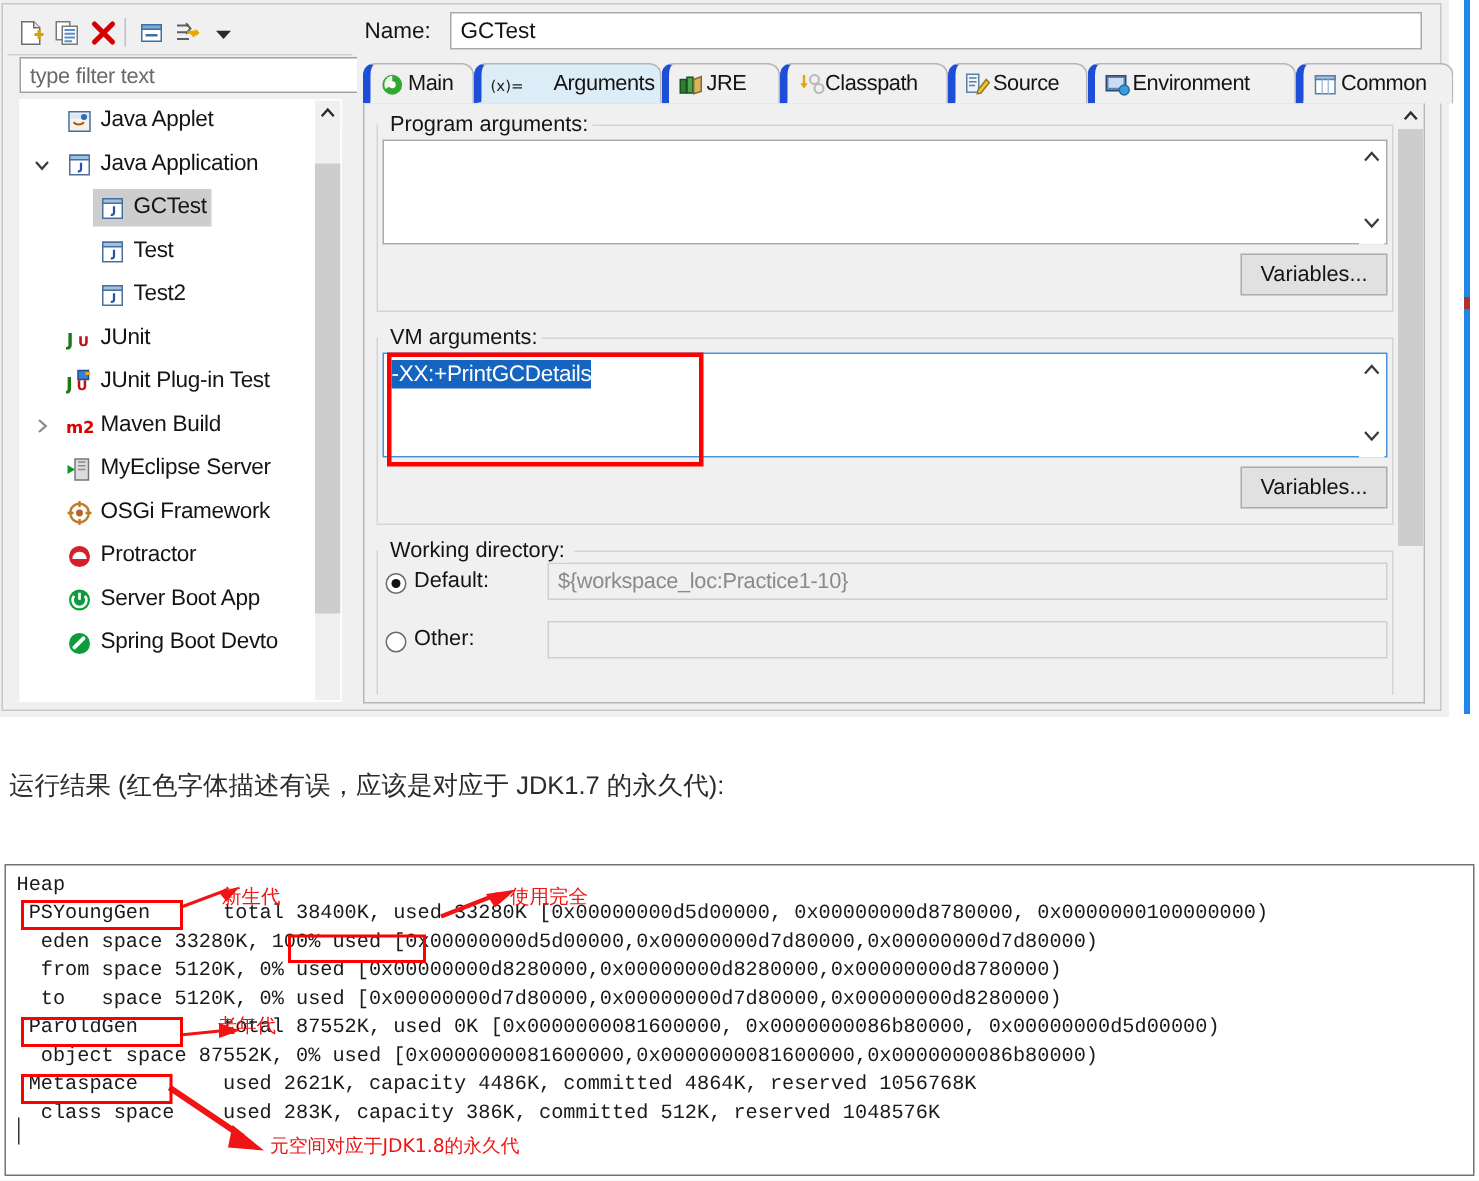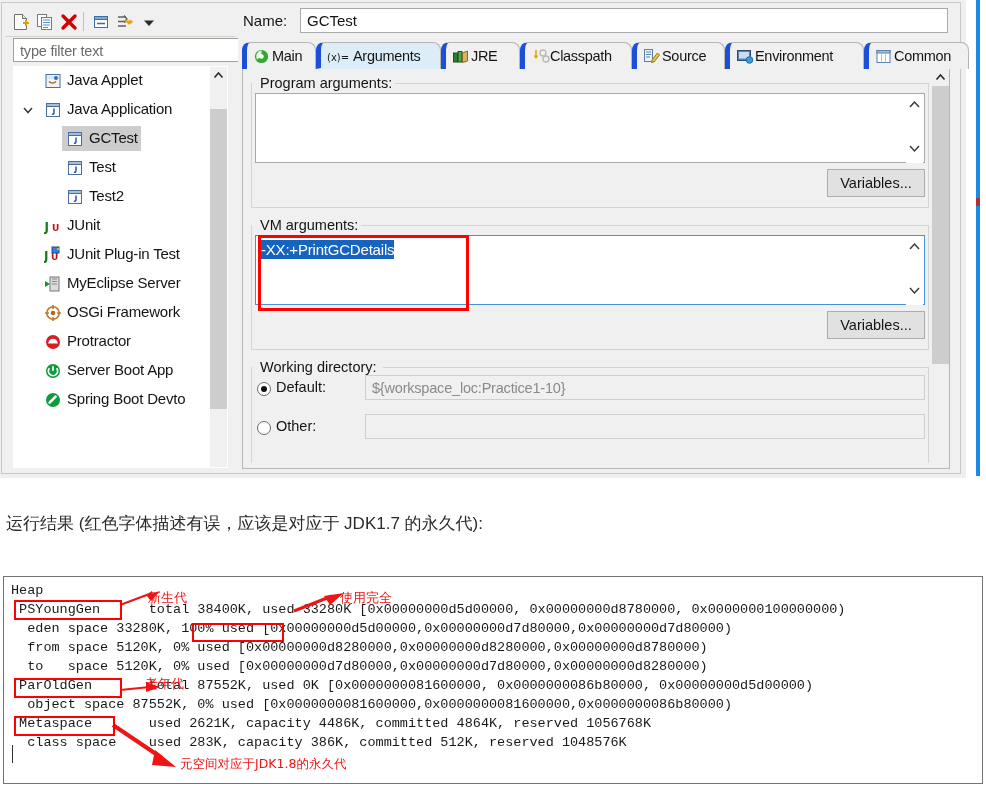--- a/index.html
+++ b/index.html
@@ -221,20 +221,33 @@
                 <svg width="18" height="18" viewBox="0 0 18 18">
                   <text x="0" y="14" font-family="DejaVu Sans" font-size="12" font-weight="bold" fill="#1a7a1a">J</text>
                   <text x="7" y="14" font-family="DejaVu Sans" font-size="9" font-weight="bold" fill="#c01010">U</text>
                   <rect x="8" y="1" width="7" height="6" fill="#3b7fd4" stroke="#1b4f94"></rect>
                   <rect x="13" y="2" width="3" height="2" fill="#e8b400"></rect>
                 </svg>
               </span>
               <span class="lbl" style="left:53px;">JUnit Plug-in Test</span>
             </div>
             <div class="tree-row">
+              <span class="arrow" style="left:8px;">
+                <svg width="12" height="12" viewBox="0 0 12 12">
+                  <path d="M4 2 L8.5 6 L4 10" stroke="#8a8a8a" stroke-width="1.5" fill="none"></path>
+                </svg>
+              </span>
+              <span class="ico" style="left:30px;">
+                <svg width="20" height="18" viewBox="0 0 20 18">
+                  <text x="0" y="13.5" font-family="DejaVu Sans" font-size="11" font-weight="bold" fill="#e00000">m2</text>
+                </svg>
+              </span>
+              <span class="lbl" style="left:53px;">Maven Build</span>
+            </div>
+            <div class="tree-row">
               <span class="ico" style="left:30px;">
                 <svg width="18" height="18" viewBox="0 0 18 18">
                   <rect x="6" y="2" width="9" height="14" fill="#dcdcdc" stroke="#777"></rect>
                   <path d="M8 4h5M8 6.5h5M8 9h5" stroke="#8a8a8a" stroke-width="1"></path>
                   <path d="M1 6 L6 9 L1 12 Z" fill="#0a9a2a"></path>
                 </svg>
               </span>
               <span class="lbl" style="left:53px;">MyEclipse Server</span>
             </div>
             <div class="tree-row">
@@ -304,21 +317,21 @@
               </svg>
             </span>
             <span class="tlbl" style="left:25px;">Main</span>
           </div>
           <div class="tab active" style="left: 74px; width: 125px;">
             <span class="tico" style="left:6px;">
               <svg width="30" height="17" viewBox="0 0 30 17">
                 <text x="0" y="12.5" font-family="DejaVu Sans" font-size="10" fill="#1a1a1a">(x)=</text>
               </svg>
             </span>
-            <span class="tlbl" style="left:32px;">Arguments</span>
+            <span class="tlbl" style="left:48px;">Arguments</span>
           </div>
           <div class="tab" style="left: 199px; width: 79px;">
             <span class="tico" style="left:6px;">
               <svg width="17" height="17" viewBox="0 0 17 17">
                 <rect x="1.5" y="5" width="4" height="9" fill="#2f7d32" stroke="#15531a"></rect>
                 <rect x="6" y="3.5" width="4" height="10.5" fill="#4da34f" stroke="#15531a"></rect>
                 <path d="M10.5 5 L15.5 3 L15.5 13 L10.5 14.5 Z" fill="#d8b45a" stroke="#8a6a20"></path>
               </svg>
             </span>
             <span class="tlbl" style="left:25px;">JRE</span>

